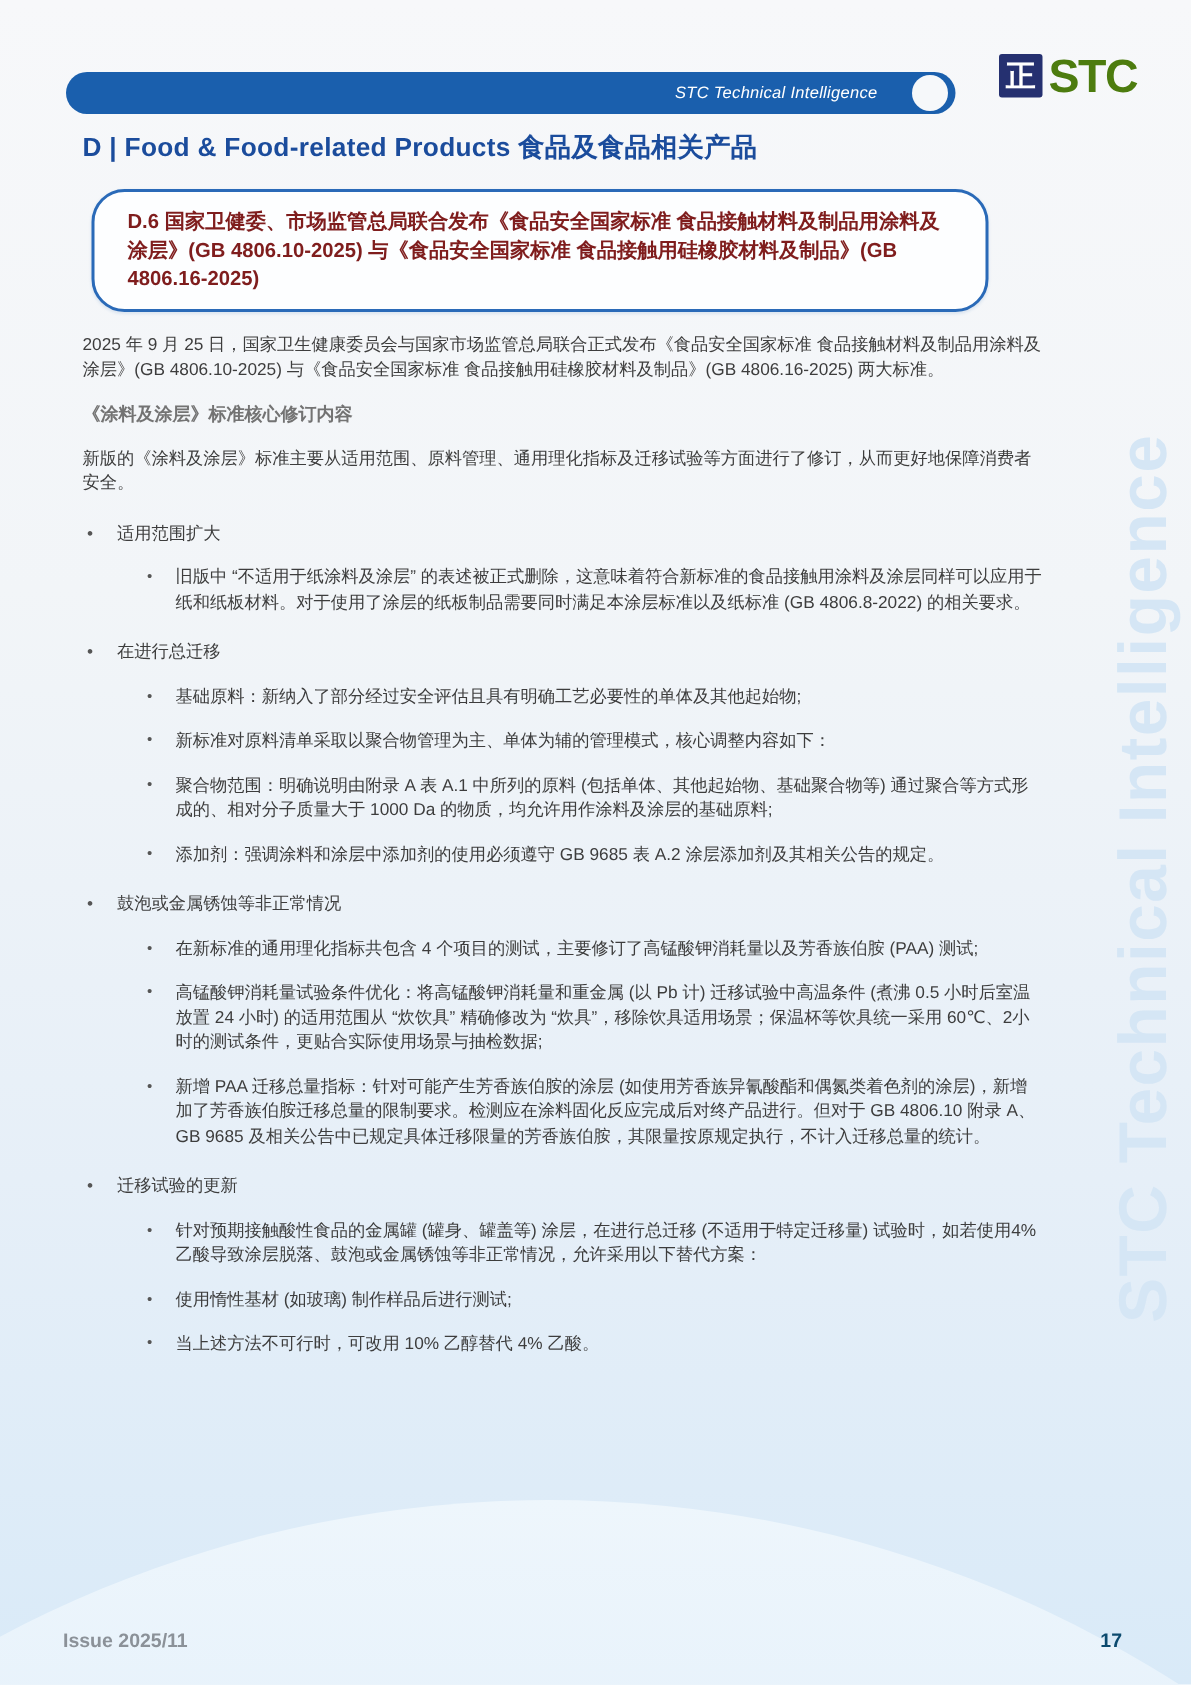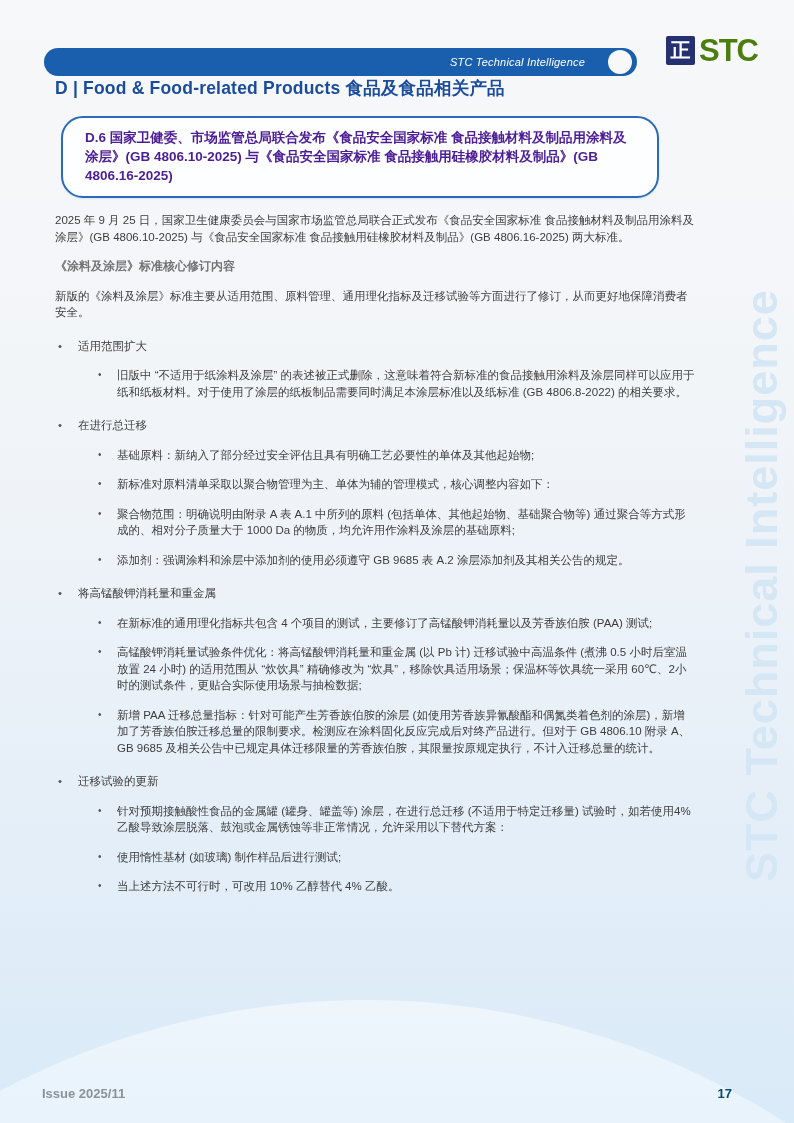--- a/index.html
+++ b/index.html
@@ -42,42 +42,42 @@
   }
   .logo { position:absolute; right:0; top:0; display:flex; align-items:center; gap:4px; }
   .logo-glyph {
     width:29px; height:29px; background:#253070; color:#ffffff;
     display:flex; align-items:center; justify-content:center;
     font-size:20px; font-weight:bold; border-radius:2px;
   }
   .logo-text { font-size:31px; font-weight:800; color:#4d7c0f; letter-spacing:-1px; line-height:29px; }
 
   
-  .content { position:absolute; top:76px; left:55px; width:640px; }
+  .content { position:absolute; top:86px; left:55px; width:640px; }
   h1.section-title { font-size:17.5px; font-weight:bold; color:#1b4c9c; letter-spacing:.2px; }
   .highlight-box {
     margin:16px 0 14px 6px; width:598px;
     border:2px solid #2a6ab8; border-radius:22px; background:#fdfeff;
     padding:10px 26px 11px 22px;
     box-shadow:0 1px 2px rgba(42,106,184,.12);
   }
   .highlight-box .box-title {
-    color:#4c1d95; font-weight:bold; font-size:13.5px; line-height:19px;
+    color:#7f1d1d; font-weight:bold; font-size:13.5px; line-height:19px;
   }
   .body-text { color:#3d3d3d; font-size:11.5px; line-height:16.5px; }
   .body-text p { margin-bottom:13px; }
   .subheading { font-weight:bold; color:#737373; font-size:12px; margin-bottom:13px; }
   .b1 { position:relative; padding-left:23px; margin:17px 0 13px 0; }
   .b1::before { content:"•"; position:absolute; left:3px; top:0; color:#555; }
   .b2 { position:relative; padding-left:22px; margin:0 0 13px 40px; }
   .b2::before { content:"•"; position:absolute; left:3px; top:0; color:#555; font-size:10px; }
 
   
   .footer {
-    position:absolute; left:42px; right:62px; top:1086px;
+    position:absolute; left:42px; right:46px; top:1086px;
     display:flex; justify-content:space-between;
     color:#8b9198; font-size:13px; font-weight:bold;
   }
   .footer .page-number { font-weight:bold; color:#0c4a6e; }
 </style>
 </head>
 <body>
 
 <div class="page">
 
@@ -112,21 +112,21 @@
 
       <div class="b1">适用范围扩大</div>
       <div class="b2">旧版中 “不适用于纸涂料及涂层” 的表述被正式删除，这意味着符合新标准的食品接触用涂料及涂层同样可以应用于纸和纸板材料。对于使用了涂层的纸板制品需要同时满足本涂层标准以及纸标准 (GB 4806.8-2022) 的相关要求。</div>
 
       <div class="b1">在进行总迁移</div>
       <div class="b2">基础原料：新纳入了部分经过安全评估且具有明确工艺必要性的单体及其他起始物;</div>
       <div class="b2">新标准对原料清单采取以聚合物管理为主、单体为辅的管理模式，核心调整内容如下：</div>
       <div class="b2">聚合物范围：明确说明由附录 A 表 A.1 中所列的原料 (包括单体、其他起始物、基础聚合物等) 通过聚合等方式形成的、相对分子质量大于 1000 Da 的物质，均允许用作涂料及涂层的基础原料;</div>
       <div class="b2">添加剂：强调涂料和涂层中添加剂的使用必须遵守 GB 9685 表 A.2 涂层添加剂及其相关公告的规定。</div>
 
-      <div class="b1">将高锰酸钾消耗量和重金属</div>
+      <div class="b1">鼓泡或金属锈蚀等非正常情况</div>
       <div class="b2">在新标准的通用理化指标共包含 4 个项目的测试，主要修订了高锰酸钾消耗量以及芳香族伯胺 (PAA) 测试;</div>
       <div class="b2">高锰酸钾消耗量试验条件优化：将高锰酸钾消耗量和重金属 (以 Pb 计) 迁移试验中高温条件 (煮沸 0.5 小时后室温放置 24 小时) 的适用范围从 “炊饮具” 精确修改为 “炊具”，移除饮具适用场景；保温杯等饮具统一采用 60℃、2小时的测试条件，更贴合实际使用场景与抽检数据;</div>
       <div class="b2">新增 PAA 迁移总量指标：针对可能产生芳香族伯胺的涂层 (如使用芳香族异氰酸酯和偶氮类着色剂的涂层)，新增加了芳香族伯胺迁移总量的限制要求。检测应在涂料固化反应完成后对终产品进行。但对于 GB 4806.10 附录 A、GB 9685 及相关公告中已规定具体迁移限量的芳香族伯胺，其限量按原规定执行，不计入迁移总量的统计。</div>
 
       <div class="b1">迁移试验的更新</div>
       <div class="b2">针对预期接触酸性食品的金属罐 (罐身、罐盖等) 涂层，在进行总迁移 (不适用于特定迁移量) 试验时，如若使用4%乙酸导致涂层脱落、鼓泡或金属锈蚀等非正常情况，允许采用以下替代方案：</div>
       <div class="b2">使用惰性基材 (如玻璃) 制作样品后进行测试;</div>
       <div class="b2">当上述方法不可行时，可改用 10% 乙醇替代 4% 乙酸。</div>
     </div>
   </div>

